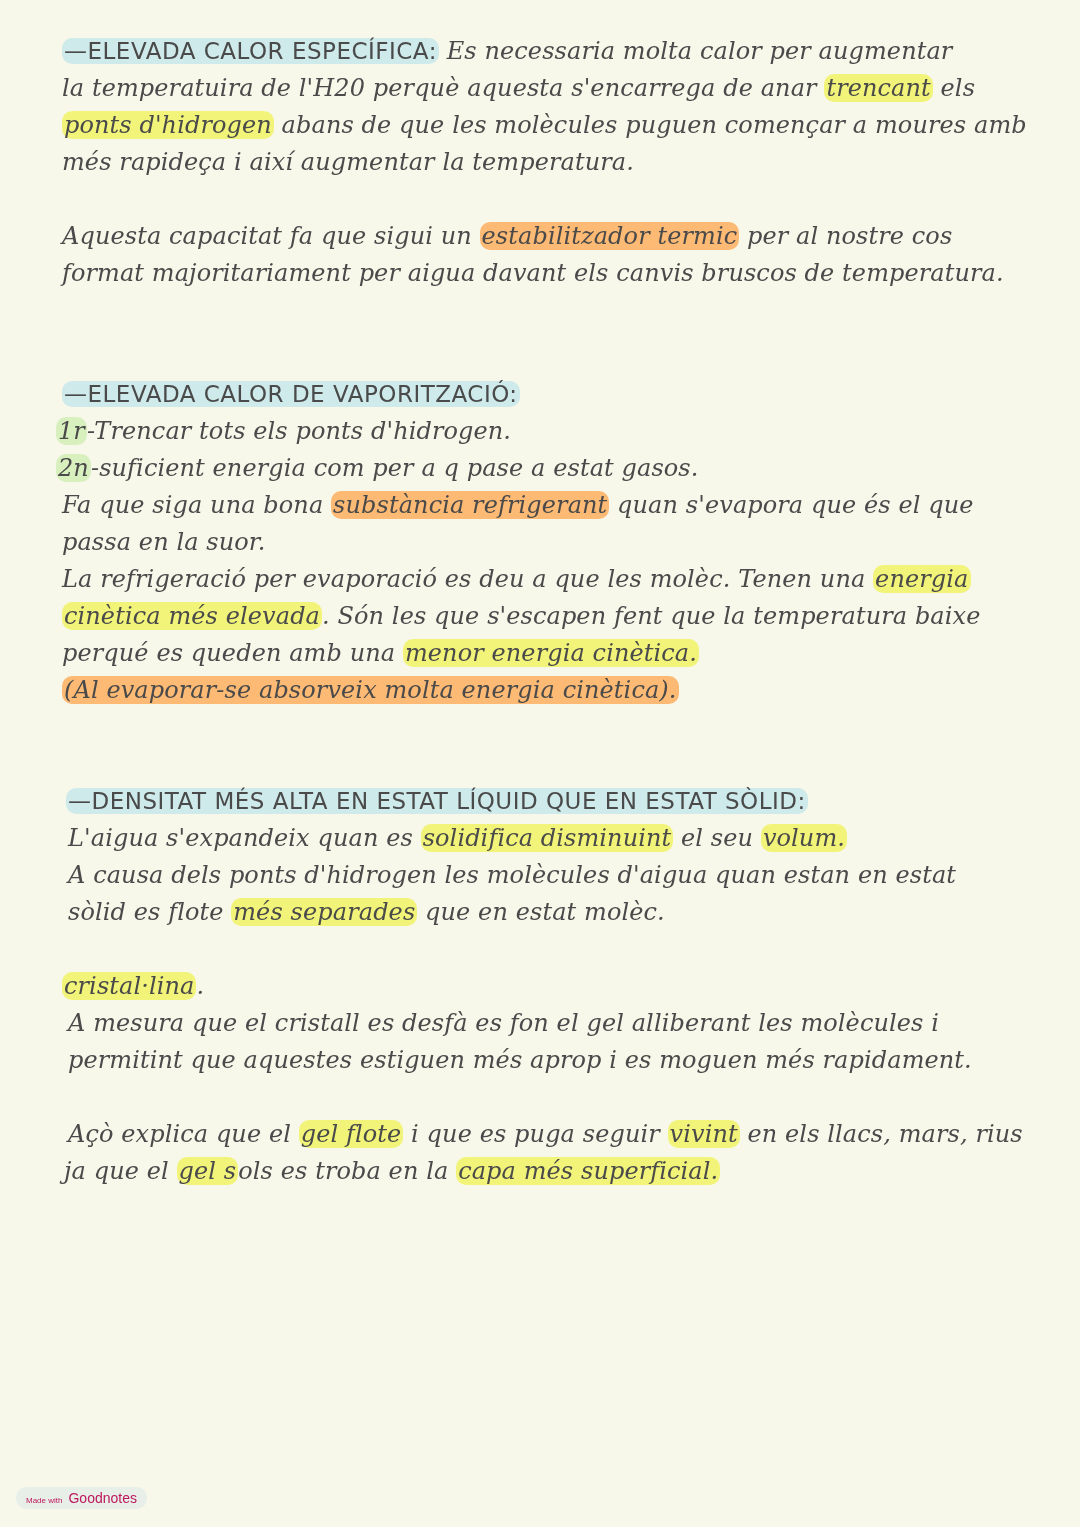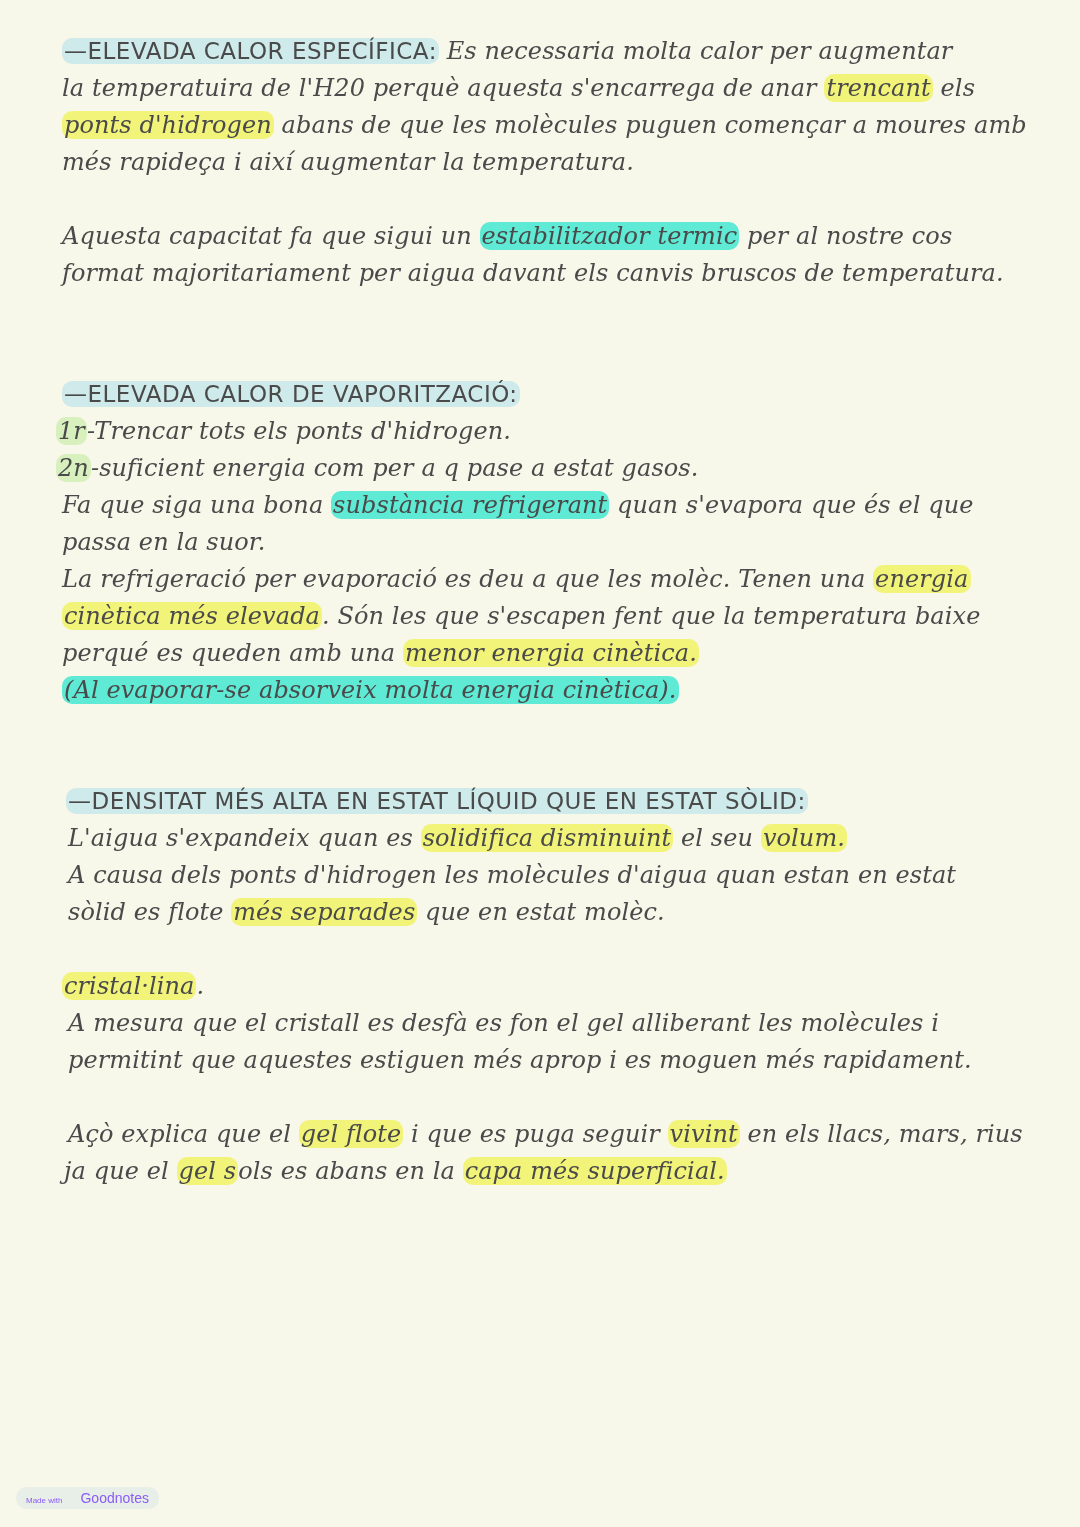--- a/index.html
+++ b/index.html
@@ -24,31 +24,31 @@
   }
   .heading {
     font-style: normal;
     font-family: "DejaVu Sans", sans-serif;
     font-size: 23px;
     letter-spacing: 0.5px;
   }
   .hl { border-radius: 10px; padding: 0 2px; }
   .hl-blue { background: #cfeaea; }
   .hl-yellow { background: #f2f47a; }
-  .hl-pink { background: #5eead4; }
+  .hl-pink { background: #fdba74; }
   .hl-green { background: #d8efbe; }
   .badge {
     position: absolute;
     left: 16px; top: 1487px;
     background: #e7efe8;
     border-radius: 14px;
     padding: 3px 10px;
-    display: flex; align-items: baseline; gap: 18px;
+    display: flex; align-items: baseline; gap: 6px;
     font-family: "Liberation Sans", sans-serif;
-    color: #8b5cf6;
+    color: #be185d;
   }
   .badge .small { font-size: 8px; }
   .badge .brand { font-size: 14px; }
 </style>
 </head>
 <body>
 
 <div class="page">
 
   <div class="line" style="top:34px;">
@@ -116,20 +116,20 @@
   <div class="line" style="left:60px; top:1006px;">
     <span>A mesura que el cristall es desfà es fon el gel alliberant les molècules i</span>
   </div>
   <div class="line" style="left:60px; top:1043px;">
     <span>permitint que aquestes estiguen més aprop i es moguen més rapidament.</span>
   </div>
   <div class="line" style="left:60px; top:1117px;">
     <span>Açò explica que el </span><span class="hl hl-yellow">gel flote</span><span> i que es puga seguir </span><span class="hl hl-yellow">vivint</span><span> en els llacs, mars, rius</span>
   </div>
   <div class="line" style="left:56px; top:1154px;">
-    <span>ja que el </span><span class="hl hl-yellow">gel s</span><span>ols es abans en la </span><span class="hl hl-yellow">capa més superficial.</span>
+    <span>ja que el </span><span class="hl hl-yellow">gel s</span><span>ols es troba en la </span><span class="hl hl-yellow">capa més superficial.</span>
   </div>
 
   <div class="badge">
     <span class="small">Made with</span>
     <span class="brand">Goodnotes</span>
   </div>
 </div>
 
 </body></html>

